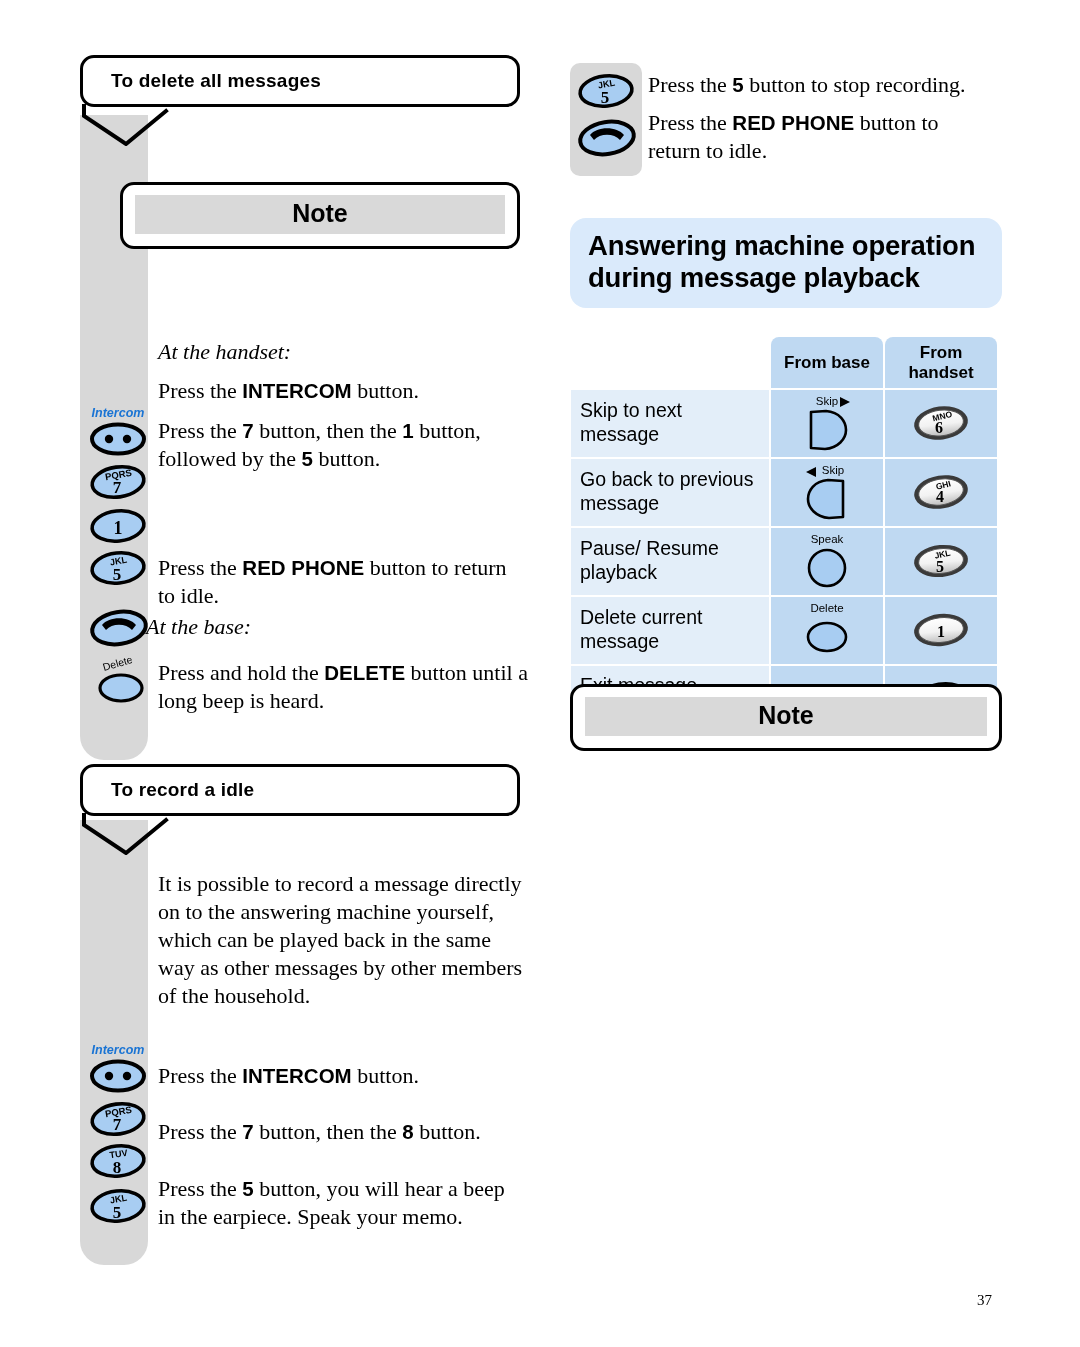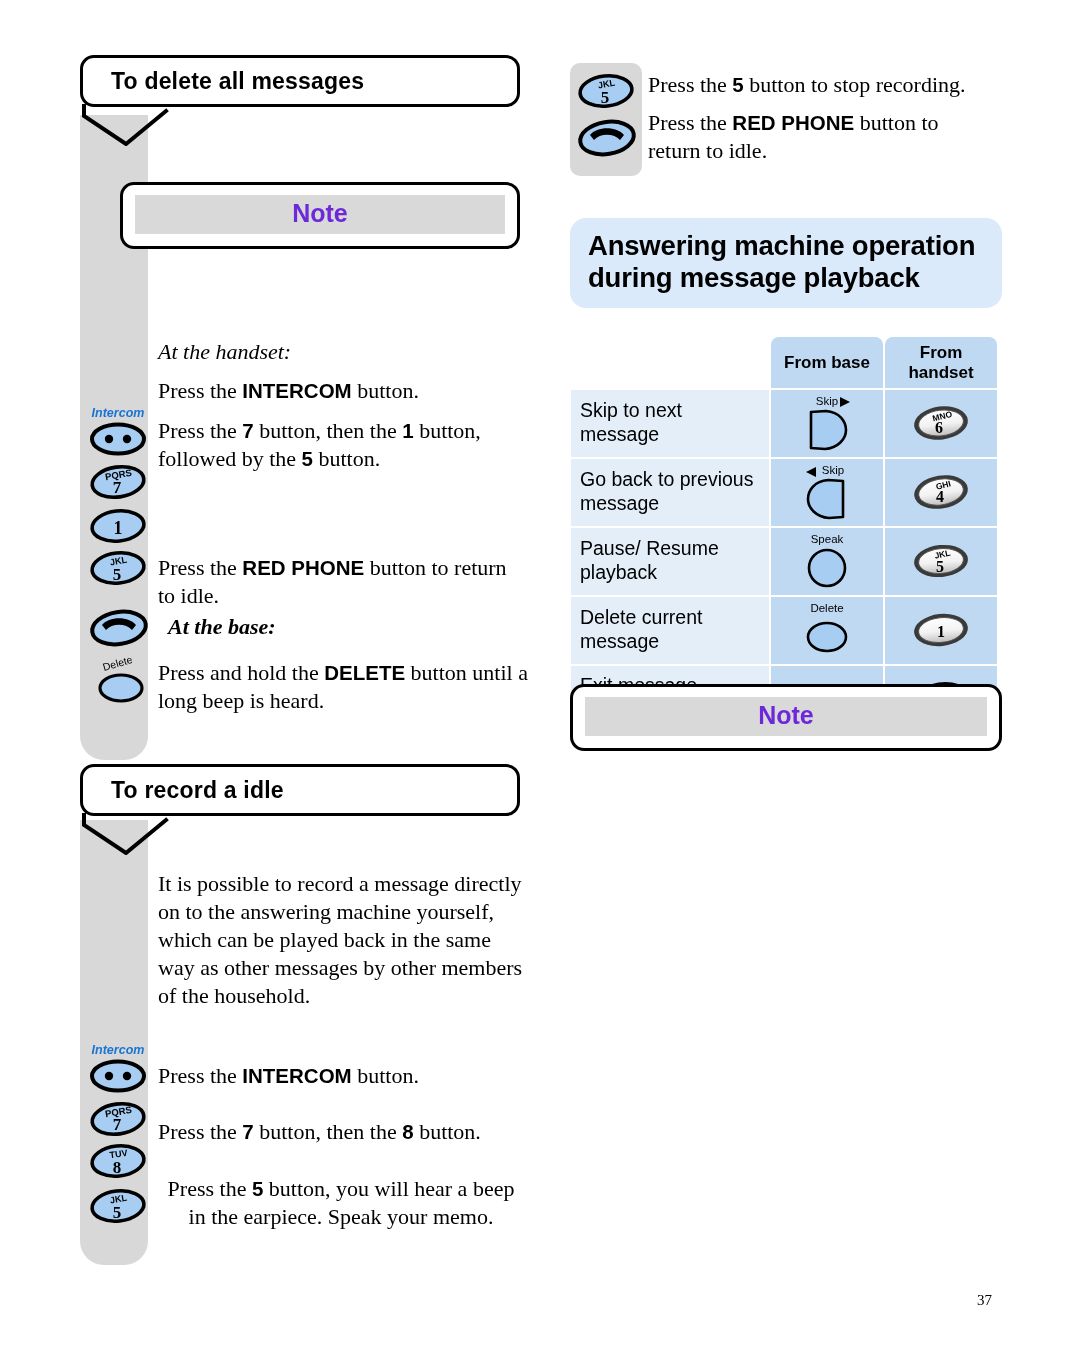--- a/index.html
+++ b/index.html
@@ -26,21 +26,21 @@
     border-radius:14px;
     background:#fff;
     height:52px;
     display:flex; align-items:center;
     padding-left:28px;
     z-index:3;
   }
   .callout-title {
     font-family:"Liberation Sans", sans-serif;
     font-weight:bold;
-    font-size:23px;
+    font-size:19px;
     letter-spacing:.2px;
     color:#000;
   }
   
   .tail { position:absolute; left:2px; top:49px; width:90px; height:42px; z-index:4; }
   .tail svg { display:block; }
 
   
   .rail {
     position:absolute;
@@ -60,21 +60,21 @@
     position:relative;
     z-index:2;
   }
   .note-hdr {
     background:#d9d9d9;
     text-align:center;
     font-family:"Liberation Sans", sans-serif;
     font-weight:bold;
     font-size:25px;
     padding:4px 0 6px 0;
-    color:#6d28d9;
+    color:#000000;
   }
   .note-body {
     font-family:"Liberation Serif", serif;
     font-style:italic;
     font-size:21.5px;
     line-height:1.28;
     padding-top:8px;
     color:#000;
   }
 
@@ -236,21 +236,21 @@
     <div class="key" style="position:absolute; left:9px; top:552px;">
       <svg width="60" height="42" viewBox="0 0 60 42">
         <ellipse cx="30" cy="21" rx="27" ry="16" fill="#a8cdf2" stroke="#000" stroke-width="4" transform="rotate(-9 30 21)"></ellipse>
         <path d="M13 18 C20 9, 40 9, 47 18 L43 23 C37 16, 23 16, 17 23 Z" fill="#000"></path>
       </svg>
     </div>
     <div class="para" style="position:absolute; left:78px; top:499px; width:366px;">
       Press the <b>RED PHONE</b> button to return to idle.
     </div>
 
-    <div class="subhead" style="position:absolute; left:88px; top:559px;font-weight:bold;">At the base:</div>
+    <div class="subhead" style="position:absolute; left:66px; top:559px;">At the base:</div>
 
     <div class="key" style="position:absolute; left:11px; top:600px;">
       <svg width="60" height="48" viewBox="0 0 60 48">
         <text x="13" y="16" font-family="Liberation Sans, sans-serif" font-size="10.5" fill="#000" transform="rotate(-16 13 16)">Delete</text>
         <ellipse cx="30" cy="33" rx="21" ry="13" fill="#a8cdf2" stroke="#000" stroke-width="3.2"></ellipse>
       </svg>
     </div>
     <div class="para" style="position:absolute; left:78px; top:604px; width:372px;">
       Press and hold the <b>DELETE</b> button until a long beep is heard.
     </div>
@@ -302,21 +302,21 @@
       Press the <b>7</b> button, then the <b>8</b> button.
     </div>
 
     <div class="key" style="position:absolute; left:9px; top:1132px;">
       <svg width="58" height="38" viewBox="0 0 58 38">
         <ellipse cx="29" cy="19" rx="26" ry="15" fill="#a8cdf2" stroke="#000" stroke-width="3.6" transform="rotate(-6 29 19)"></ellipse>
         <text x="30" y="15" font-family="Liberation Sans, sans-serif" font-size="9" font-weight="bold" fill="#000" text-anchor="middle" transform="rotate(-10 30 15)">JKL</text>
         <text x="28" y="31" font-family="Liberation Serif, serif" font-size="17" font-weight="bold" fill="#000" text-anchor="middle">5</text>
       </svg>
     </div>
-    <div class="para" style="position:absolute; left:78px; top:1120px; width:366px;text-align:center;">
+    <div class="para" style="position:absolute; left:78px; top:1120px; width:366px;">
       Press the <b>5</b> button, you will hear a beep in the earpiece. Speak your memo.
     </div>
 
   </div>
 
   <div class="col-right">
 
     <div class="grey-pill" style="left:5px; top:8px; width:72px; height:113px;"></div>
 
     <div class="key" style="position:absolute; left:12px; top:17px;">

